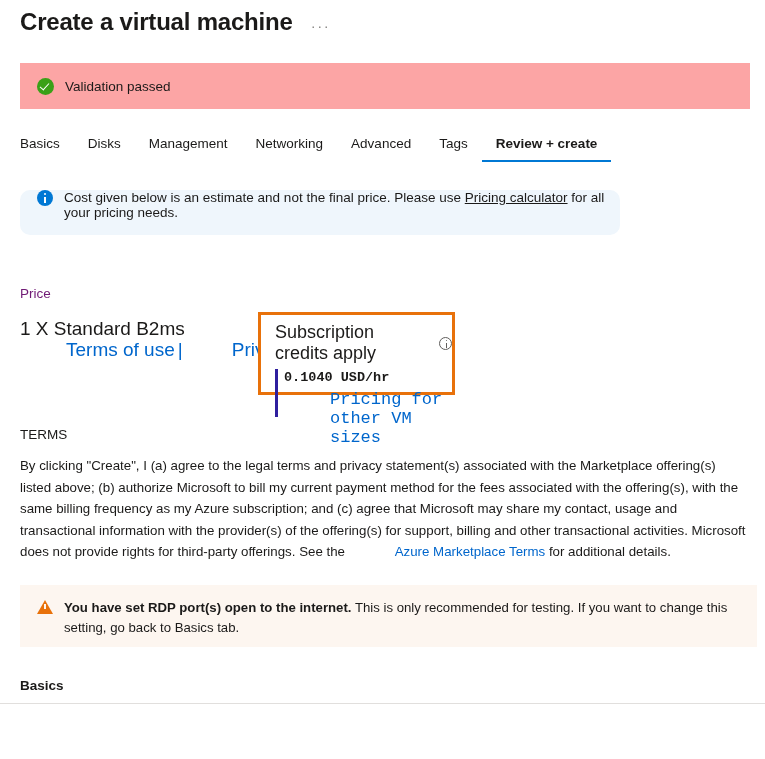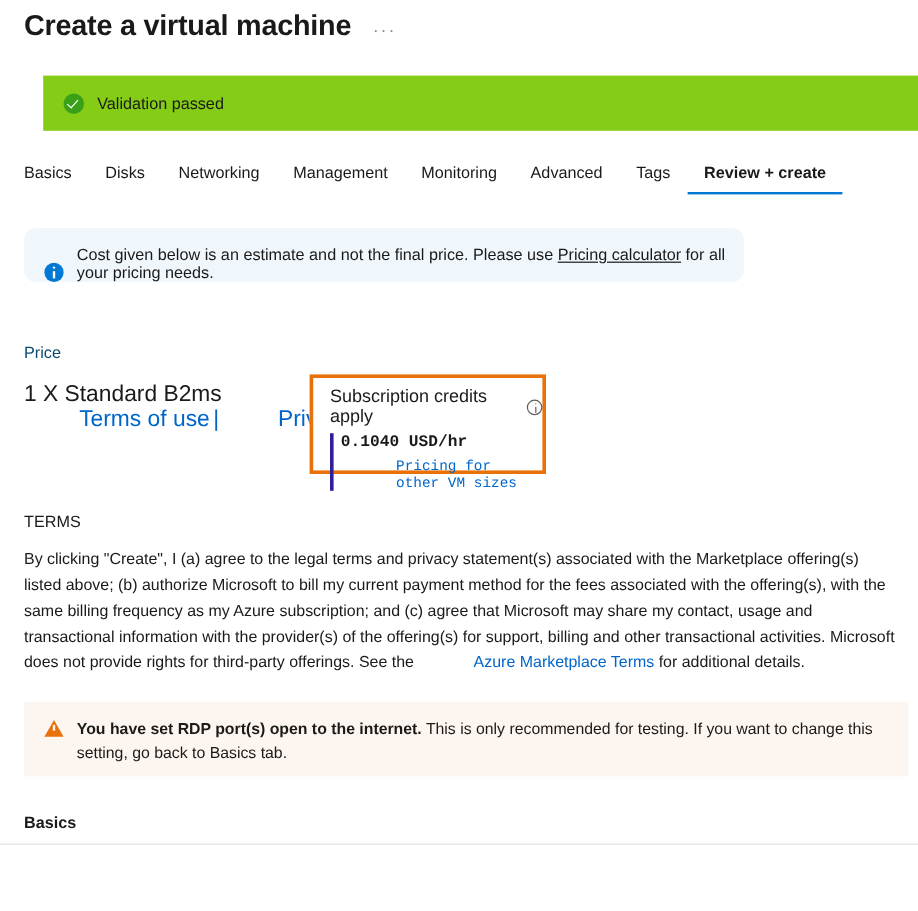--- a/index.html
+++ b/index.html
@@ -22,23 +22,23 @@
     font-size: 24px; font-weight: bold; letter-spacing: -0.2px;
     color: #1b1a19; line-height: 32px; white-space: nowrap;
   }
   .ellipsis-menu {
     font-size: 15px; color: #8a8886; letter-spacing: 1.5px;
     padding: 2px 4px; margin-top: 6px; cursor: pointer;
   }
 
   
   .validation-banner {
-    position: absolute; left: 36px; top: 63px;
+    position: absolute; left: 20px; top: 63px;
     width: 730px; height: 46px;
-    background: #84cc16;
+    background: #fca5a5;
     display: flex; align-items: center; padding-left: 17px;
   }
   .check-icon {
     width: 17px; height: 17px; border-radius: 50%;
     background: #3aa017; position: relative; flex: 0 0 auto;
   }
   .check-icon::after {
     content: ""; position: absolute; left: 5px; top: 3px;
     width: 4px; height: 8px; border: solid #ffffff;
     border-width: 0 1.8px 1.8px 0; transform: rotate(42deg);
@@ -55,60 +55,60 @@
     white-space: nowrap; cursor: pointer; border-bottom: 2px solid transparent;
   }
   .tab:first-child { padding-left: 0; }
   .tab.active { font-weight: bold; border-bottom: 2px solid #0078d4; }
 
   
   .info-banner {
     position: absolute; left: 20px; top: 190px;
     width: 600px; height: 45px;
     background: #eff6fc;
-    display: flex; align-items: flex-end; padding-left: 17px; border-radius: 10px;
+    display: flex; align-items: flex-start; padding-left: 17px; border-radius: 10px;
   }
   .info-icon {
     width: 16px; height: 16px; border-radius: 50%;
     background: #0078d4; position: relative; flex: 0 0 auto;
   }
   .info-icon::before {
     content: ""; position: absolute; left: 7px; top: 3px;
     width: 2px; height: 2px; background: #fff; border-radius: 50%;
   }
   .info-icon::after {
     content: ""; position: absolute; left: 7px; top: 6.5px;
     width: 2px; height: 6px; background: #fff;
   }
   .info-text { margin-left: 11px; font-size: 13.5px; color: #1b1a19; }
   .link { color: #0066cc; text-decoration: none; cursor: pointer; margin-left: 46px; }
   .link-u { color: #1b1a19; text-decoration: underline; cursor: pointer; }
 
   
   .price-heading {
     position: absolute; left: 20px; top: 286px;
-    font-size: 13.5px; color: #0c4a6e;
+    font-size: 13.5px; color: #701a75;
   }
   .price-details {
     position: absolute; left: 20px; top: 318px;
     font-size: 19px; line-height: 21px; color: #1b1a19;
   }
   .price-links { margin-top: 0; }
   .sep { color: #0066cc; margin: 0 3px; }
 
   
   .credits-box {
     position: absolute; left: 258px; top: 312px;
     width: 197px; height: 83px;
     background: #ffffff;
     border: 3px solid #e8710a;
   }
   .credits-inner { padding: 7px 0 0 14px; position: relative; height: 100%; }
   .credits-title {
-    font-size: 15px; color: #1b1a19; display: flex; align-items: center; gap: 7px;
+    font-size: 18px; color: #1b1a19; display: flex; align-items: center; gap: 7px;
   }
   .i-circle {
     width: 13px; height: 13px; border-radius: 50%;
     border: 1px solid #605e5c; position: relative;
     display: inline-block; flex: 0 0 auto; cursor: pointer;
   }
   .i-circle::before {
     content: ""; position: absolute; left: 5.5px; top: 2px;
     width: 1.5px; height: 1.5px; background: #605e5c; border-radius: 50%;
   }
@@ -117,21 +117,21 @@
     width: 1.5px; height: 5px; background: #605e5c;
   }
   .credits-body {
     margin-top: 6px; padding-left: 9px; position: relative; font-family: Liberation Mono, monospace;
   }
   .credits-accent {
     position: absolute; left: 0; top: -1px; width: 2.5px; height: 48px;
     background: #2f1f9e;
   }
   .credits-price { font-size: 13.5px; font-weight: bold; color: #1b1a19; }
-  .credits-link { font-size: 12px; margin-top: 5px; display: block; }
+  .credits-link { font-size: 17px; margin-top: 5px; display: block; }
 
   
   .terms-heading {
     position: absolute; left: 20px; top: 427px;
     font-size: 13.5px; color: #1b1a19;
   }
   .terms-body {
     position: absolute; left: 20px; top: 455px;
     width: 726px; font-size: 13.3px; line-height: 21.5px; color: #1b1a19;
   }
@@ -184,23 +184,22 @@
   </div>
 
   <div class="validation-banner">
     <span class="check-icon"></span>
     <span class="validation-text">Validation passed</span>
   </div>
 
   <div class="tabs">
     <div class="tab">Basics</div>
     <div class="tab">Disks</div>
+    <div class="tab">Management</div>
     <div class="tab">Networking</div>
-    <div class="tab">Management</div>
-    <div class="tab">Monitoring</div>
     <div class="tab">Advanced</div>
     <div class="tab">Tags</div>
     <div class="tab active">Review + create</div>
   </div>
 
   <div class="info-banner">
     <span class="info-icon"></span>
     <span class="info-text"><span>Cost given below is an estimate and not the final price. Please use</span> <a class="link-u">Pricing calculator</a> <span>for all your pricing needs.</span></span>
   </div>
 

